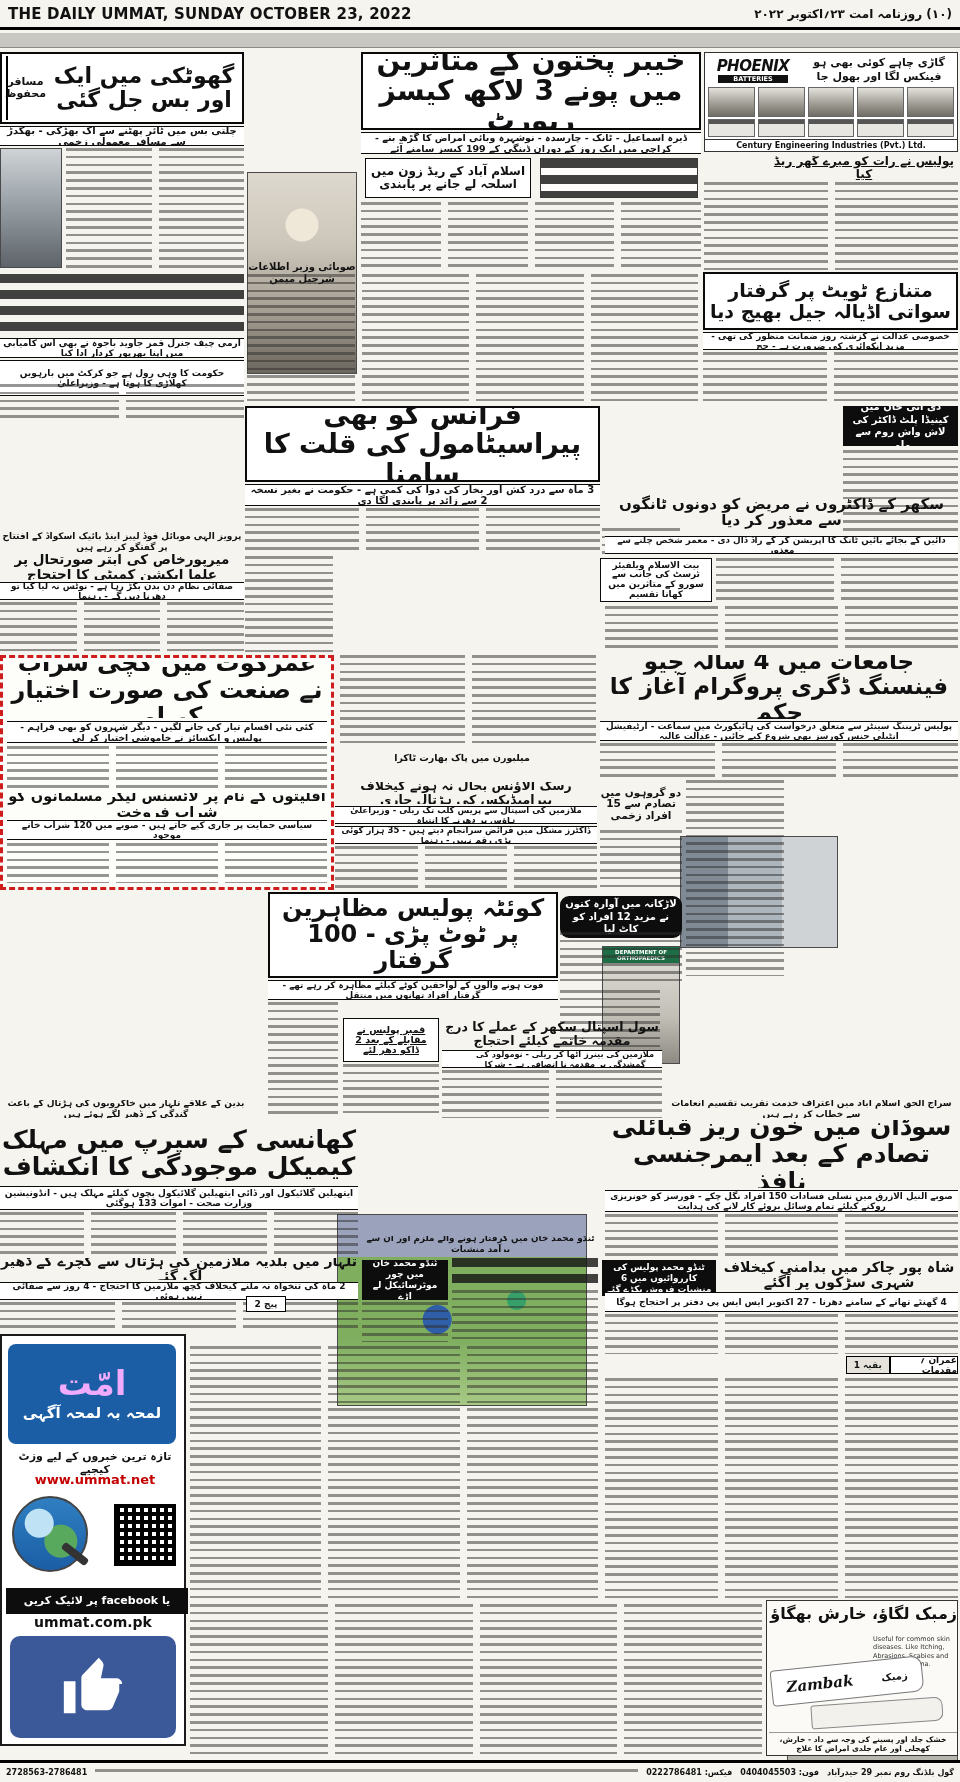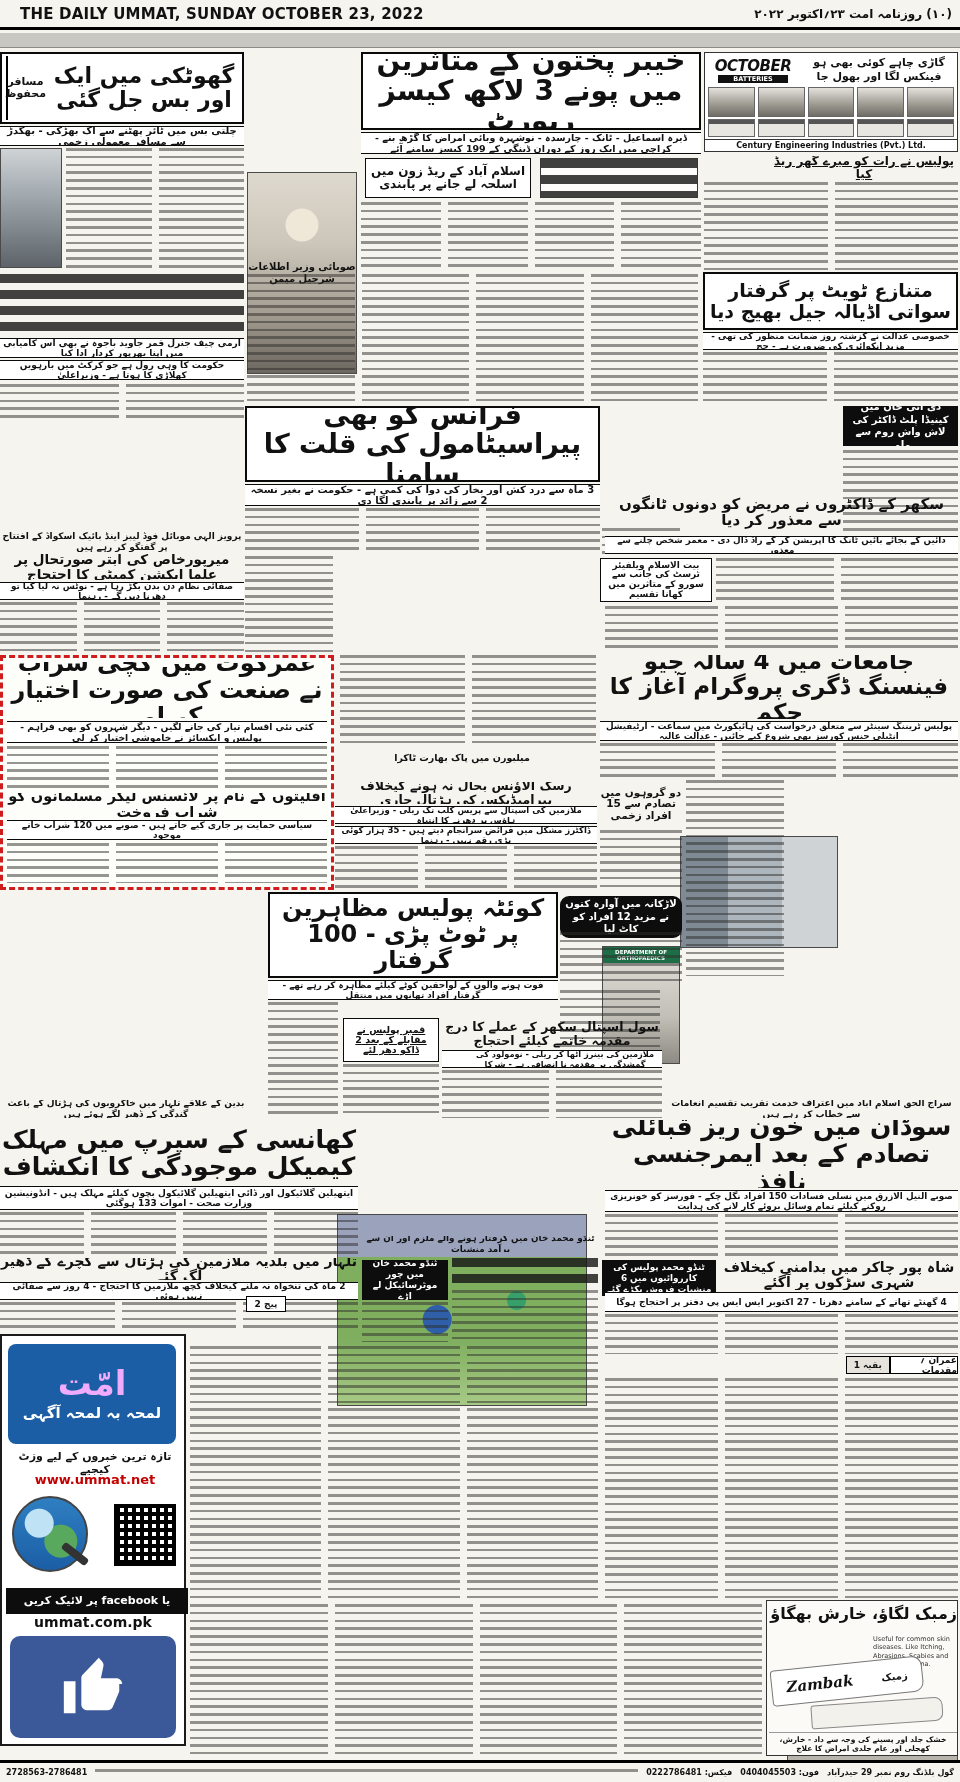--- a/index.html
+++ b/index.html
@@ -25,21 +25,21 @@
   .redbox{border:3px dashed #cf1d1d;background:#fdfdf9;padding:4px;display:flex;flex-direction:column;gap:3px;}
   .thumbrow{display:flex;gap:3px;justify-content:space-between;}
   .thumb{flex:1;border:1px solid #666;background:linear-gradient(180deg,#e4e2dc 0%,#9a988f 60%,#6f6d66 100%);}
   .batt{flex:1;border:1px solid #666;background:linear-gradient(180deg,#555 0 28%,#e8e6e0 28% 100%);}
 </style>
 </head>
 <body>
 
 <div id="page">
 
-  <div class="abs" style="left:0;top:0;width:960px;height:30px;border-bottom:3px solid #000;display:flex;align-items:center;justify-content:space-between;background:#f5f4ee;padding-left:12px;">
+  <div class="abs" style="left:0;top:0;width:960px;height:30px;border-bottom:3px solid #000;display:flex;align-items:center;justify-content:space-between;background:#f5f4ee;">
     <div style="font-weight:bold;font-size:15px;padding-left:8px;letter-spacing:.2px;">THE DAILY UMMAT, SUNDAY OCTOBER 23, 2022</div>
     <div class="rtl" style="font-weight:bold;font-size:12px;padding-right:8px;text-align:right;">(۱۰) روزنامہ امت ۲۳؍اکتوبر ۲۰۲۲</div>
   </div>
   <div class="abs" style="left:0;top:33px;width:960px;height:15px;background:#c8c7c2;border-bottom:1px solid #8a8a86;"></div>
 
   <div class="abs hl" style="left:0;top:52px;width:244px;height:72px;gap:4px;">
     <div style="width:38px;font-size:11px;border-left:2px solid #000;align-self:stretch;display:flex;align-items:center;text-align:center;order:2;">مسافر محفوظ</div>
     <div style="flex:1;font-size:22px;">گھوٹکی میں ایک اور بس جل گئی</div>
   </div>
   <div class="abs subbar" style="left:0;top:126px;width:244px;height:20px;font-size:10px;">چلتی بس میں ٹائر پھٹنے سے آگ بھڑکی - بھگدڑ سے مسافر معمولی زخمی</div>
@@ -59,21 +59,21 @@
   <div class="abs cols" style="left:361px;top:202px;width:340px;height:68px;">
     <div class="sim"></div>
     <div class="sim"></div>
     <div class="sim"></div>
     <div class="sim"></div>
   </div>
 
   <div class="abs" style="left:704px;top:52px;width:254px;height:100px;border:1px solid #333;background:#fff;display:flex;flex-direction:column;">
     <div style="display:flex;height:34px;align-items:center;">
       <div style="width:96px;text-align:center;">
-        <div style="font-weight:bold;font-style:italic;font-size:15px;letter-spacing:-0.5px;">OCTOBER</div>
+        <div style="font-weight:bold;font-style:italic;font-size:15px;letter-spacing:-0.5px;">PHOENIX</div>
         <div style="background:#111;color:#fff;font-size:6.5px;font-weight:bold;width:70px;margin:0 auto;">BATTERIES</div>
       </div>
       <div class="rtl" style="flex:1;font-weight:bold;font-size:11px;text-align:center;line-height:1.25;">گاڑی چاہے کوئی بھی ہو فینکس لگا اور بھول جا</div>
     </div>
     <div class="thumbrow" style="height:30px;padding:0 3px;">
       <div class="thumb"></div>
       <div class="thumb"></div>
       <div class="thumb"></div>
       <div class="thumb"></div>
       <div class="thumb"></div>
@@ -88,21 +88,21 @@
     <div style="border-top:1px solid #333;font-size:8px;font-weight:bold;text-align:center;flex:1;display:flex;align-items:center;justify-content:center;">Century Engineering Industries (Pvt.) Ltd.</div>
   </div>
   <div class="abs hlp" style="left:772px;top:156px;width:184px;height:24px;font-size:12px;text-decoration:underline;">پولیس نے رات کو میرے گھر ریڈ کیا</div>
   <div class="abs cols" style="left:704px;top:182px;width:254px;height:88px;">
     <div class="sim"></div>
     <div class="sim"></div>
   </div>
 
   <div class="abs simhead" style="left:0;top:274px;width:244px;height:60px;"></div>
   <div class="abs subbar" style="left:0;top:338px;width:244px;height:20px;font-size:9px;">آرمی چیف جنرل قمر جاوید باجوہ نے بھی اس کامیابی میں اپنا بھرپور کردار ادا کیا</div>
-  <div class="abs subbar" style="left:0;top:360px;width:244px;height:20px;font-size:9px;">حکومت کا وہی رول ہے جو کرکٹ میں بارہویں کھلاڑی کا ہوتا ہے - وزیراعلیٰ</div>
+  <div class="abs subbar" style="left:0;top:360px;width:244px;height:36px;font-size:9px;">حکومت کا وہی رول ہے جو کرکٹ میں بارہویں کھلاڑی کا ہوتا ہے - وزیراعلیٰ</div>
   <div class="abs cols" style="left:0;top:384px;width:244px;height:36px;">
     <div class="sim"></div>
     <div class="sim"></div>
   </div>
   <div class="abs photo" style="left:0;top:424px;width:244px;height:106px;background:radial-gradient(circle at 30% 45%,#e8e2d4 0 12px,transparent 13px),radial-gradient(circle at 70% 40%,#dcd5c6 0 10px,transparent 11px),linear-gradient(180deg,#b9bdc2 0%,#9b9fa4 40%,#62666b 100%);"></div>
   <div class="abs cap" style="left:0;top:532px;width:244px;height:20px;font-size:9px;">پرویز الٰہی موبائل فوڈ لیبز اینڈ بائیک اسکواڈ کے افتتاح پر گفتگو کر رہے ہیں</div>
   <div class="abs hlp" style="left:0;top:554px;width:244px;height:26px;font-size:13.5px;">میرپورخاص کی ابتر صورتحال پر علما ایکشن کمیٹی کا احتجاج</div>
   <div class="abs subbar" style="left:0;top:582px;width:244px;height:18px;font-size:8.8px;">صفائی نظام دن بدن بگڑ رہا ہے - نوٹس نہ لیا گیا تو دھرنا دیں گے - رہنما</div>
   <div class="abs cols" style="left:0;top:602px;width:244px;height:50px;">
     <div class="sim"></div>

